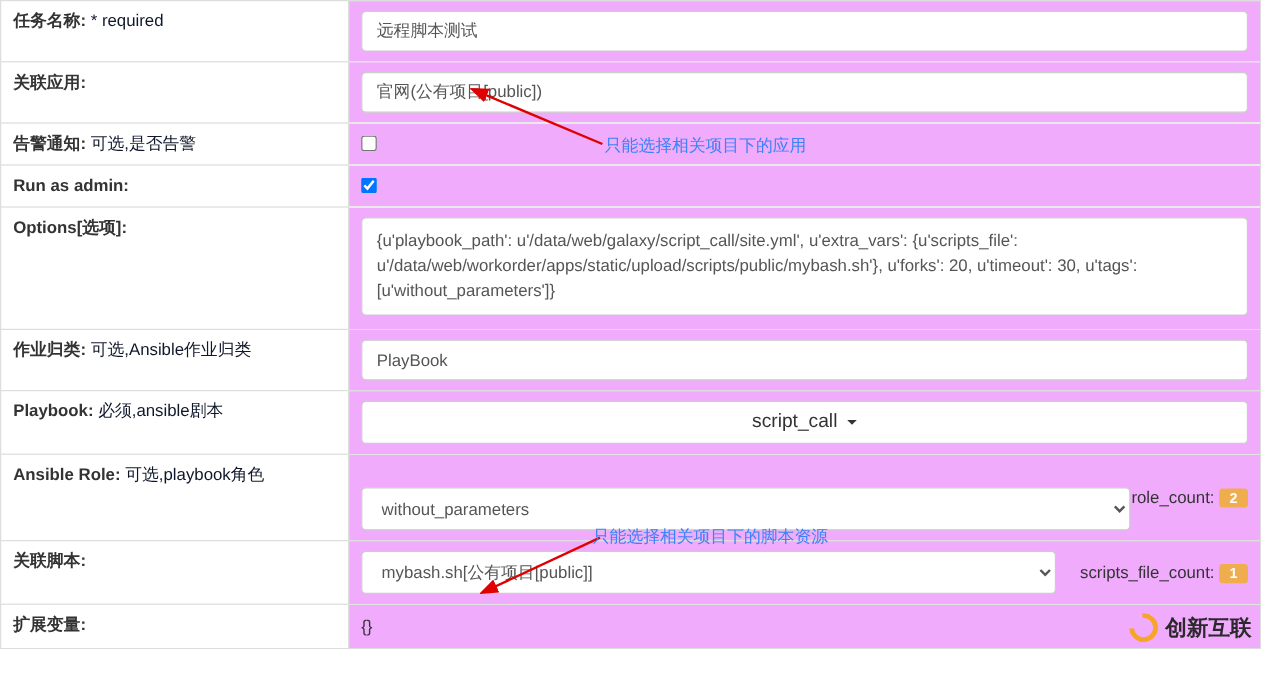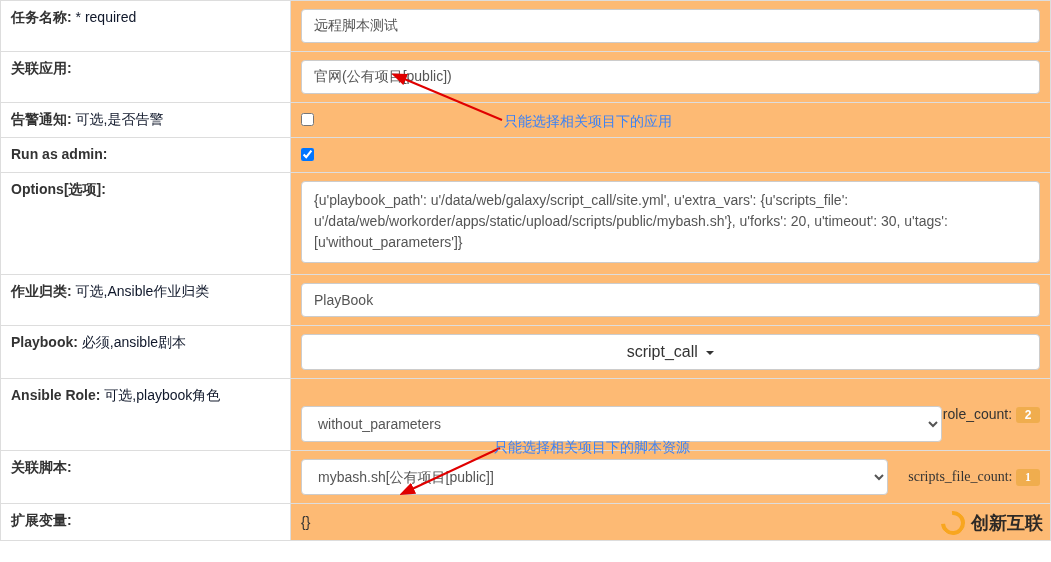--- a/index.html
+++ b/index.html
@@ -20,21 +20,21 @@
     vertical-align: top;
     padding: 8px 10px;
   }
   td.label-cell {
     width: 269px;
     font-weight: bold;
     color: #333;
     background: #fff;
   }
   td.input-cell {
-    background: #fdba74;
+    background: #f0abfc;
     position: relative;
   }
   .req-note {
     color: #0f172a;
     font-weight: normal;
   }
   .form-input, .form-textarea, .form-select {
     width: 100%;
     box-sizing: border-box;
     padding: 8px 12px;
@@ -235,21 +235,21 @@
 
   <tr>
     <td class="label-cell">
       <span>关联脚本:</span>
     </td>
     <td class="input-cell">
       <div style="display:flex; align-items:center; gap:20px;">
         <select class="form-select" style="flex:1;">
           <option>mybash.sh[公有项目[public]]</option>
         </select>
-        <div class="side-info" style="white-space:nowrap;font-family:Liberation Serif, serif;">
+        <div class="side-info" style="white-space:nowrap;">
           <span>scripts_file_count:</span>
           <span class="badge" style="background:#f0ad4e;">1</span>
         </div>
       </div>
     </td>
   </tr>
 
   <tr>
     <td class="label-cell">
       <span>扩展变量:</span>

